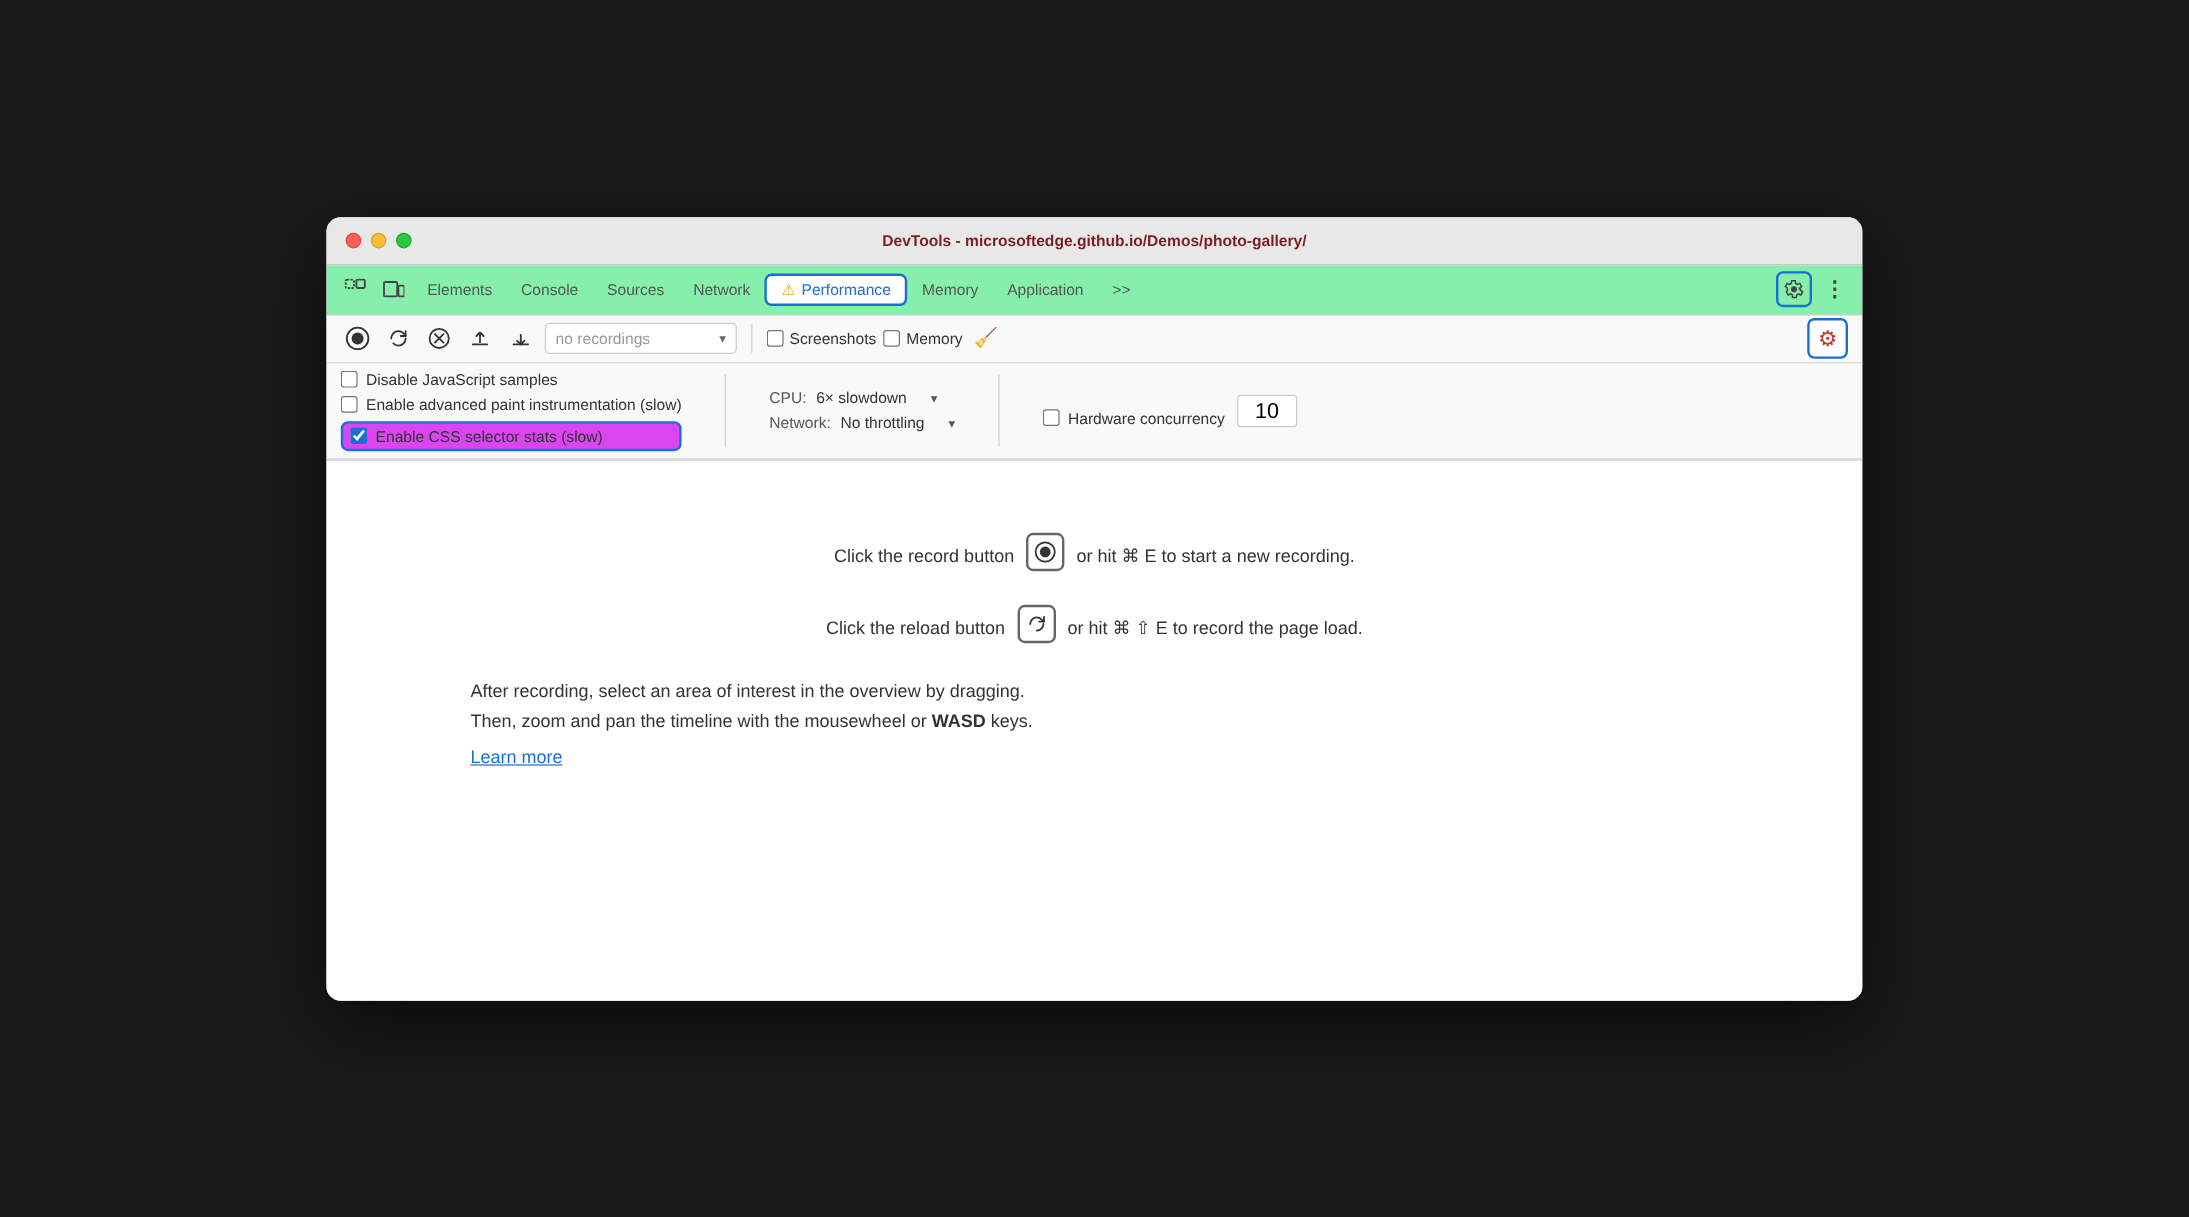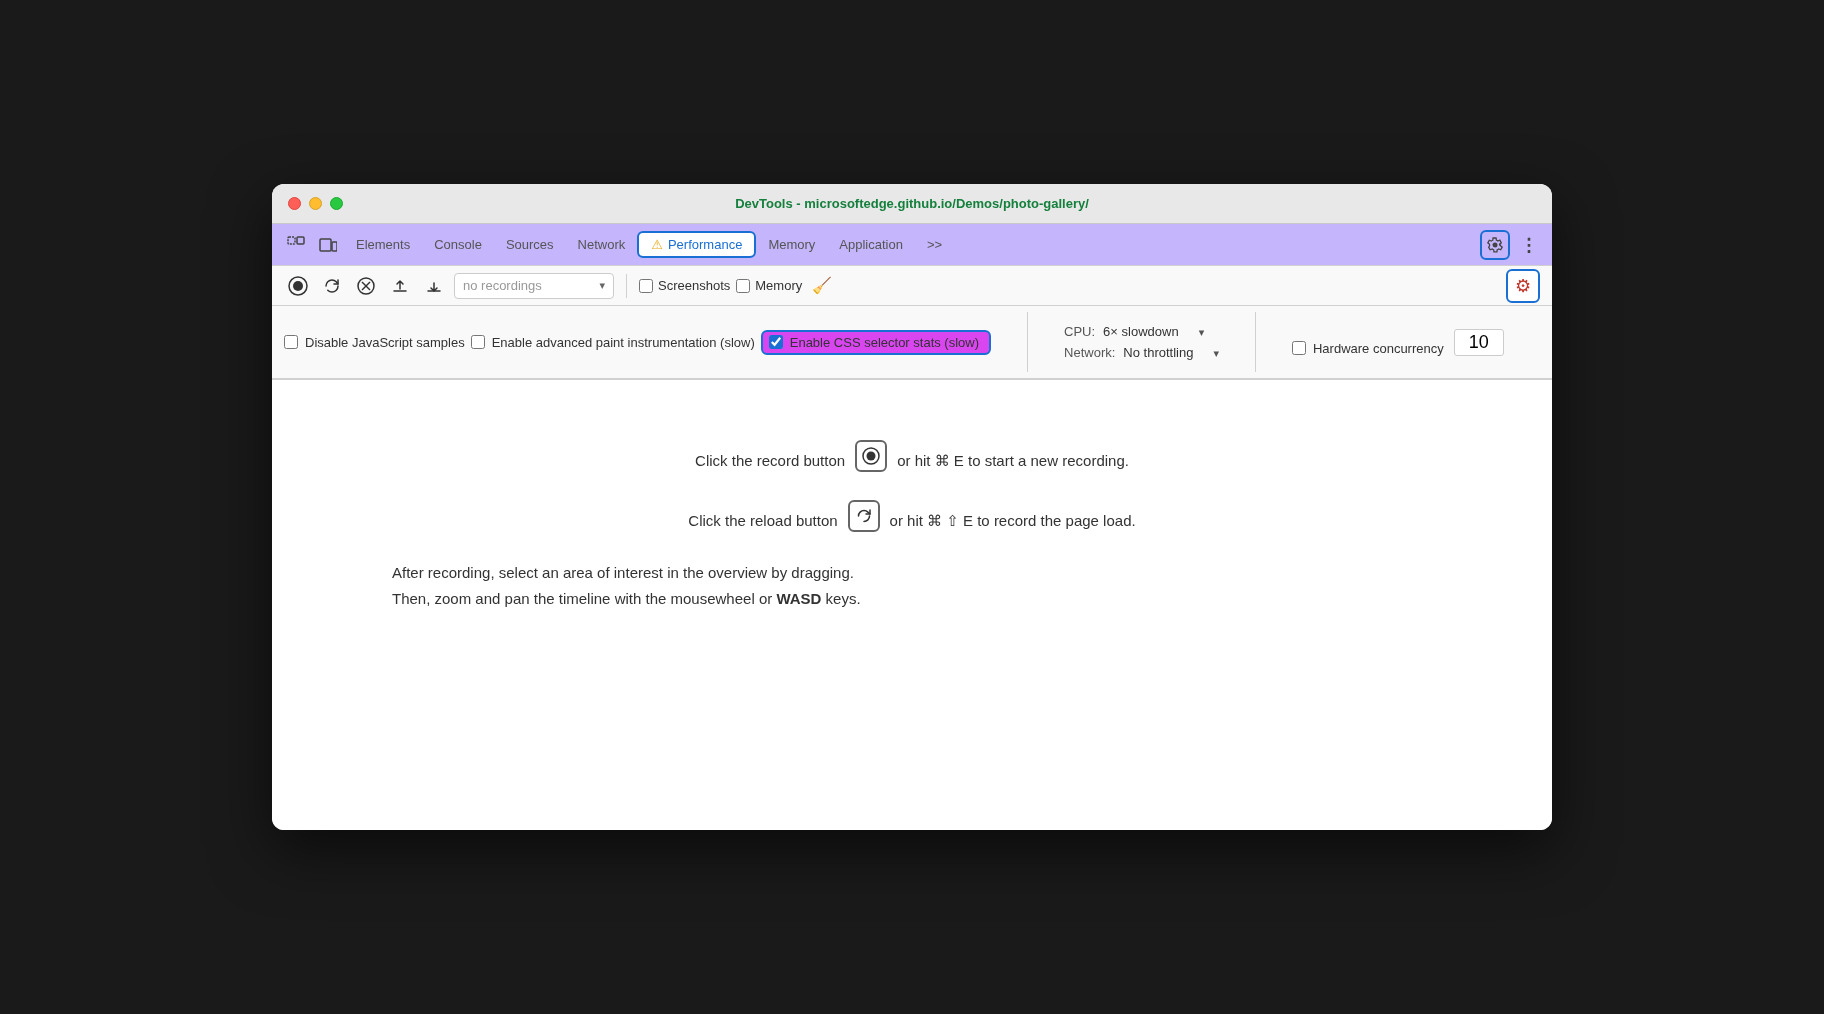--- a/index.html
+++ b/index.html
@@ -40,25 +40,25 @@
       height: 13px;
       border-radius: 50%;
       cursor: pointer;
     }
     .traffic-light.close { background: #ff5f57; border: 1px solid #e0443e; }
     .traffic-light.minimize { background: #febc2e; border: 1px solid #d6a427; }
     .traffic-light.maximize { background: #28c840; border: 1px solid #1aab2f; }
     .titlebar-title {
       font-size: 13px;
       font-weight: 600;
-      color: #15803d;
+      color: #7f1d1d;
       text-align: right;
     }
     .toolbar {
-      background: #c4b5fd;
+      background: #86efac;
       border-bottom: 1px solid #d0d0d0;
       padding: 0 8px;
       display: flex;
       align-items: center;
       height: 42px;
     }
     .toolbar-tabs {
       display: flex;
       align-items: center;
       flex: 1;
@@ -210,21 +210,21 @@
     .options-row {
       background: #f9f9f9;
       border-bottom: 1px solid #d0d0d0;
       padding: 6px 12px;
       display: flex;
       align-items: center;
       gap: 30px;
       font-size: 13px;
       color: #333;
     }
-    .options-left { display: flex; flex-direction: row; gap: 6px; }
+    .options-left { display: flex; flex-direction: column; gap: 6px; }
     .option-item { display: flex; align-items: center; gap: 7px; }
     .option-item input[type="checkbox"] { width: 14px; height: 14px; cursor: pointer; }
     .css-selector-row {
       display: flex;
       align-items: center;
       gap: 7px;
       border: 2.5px solid #1a6fd4;
       border-radius: 6px;
       padding: 3px 10px 3px 6px;
       background: #d946ef;
@@ -500,16 +500,17 @@
       <span>or hit ⌘ ⇧ E to record the page load.</span>
     </div>
 
     <div class="description-block">
       <div>After recording, select an area of interest in the overview by dragging.</div>
       <div>
         <span>Then, zoom and pan the timeline with the mousewheel or</span>
         <span class="bold">WASD</span>
         <span>keys.</span>
       </div>
+      <a class="learn-more">Learn more</a>
     </div>
 
   </div>
 </div>
 
 </body></html>

